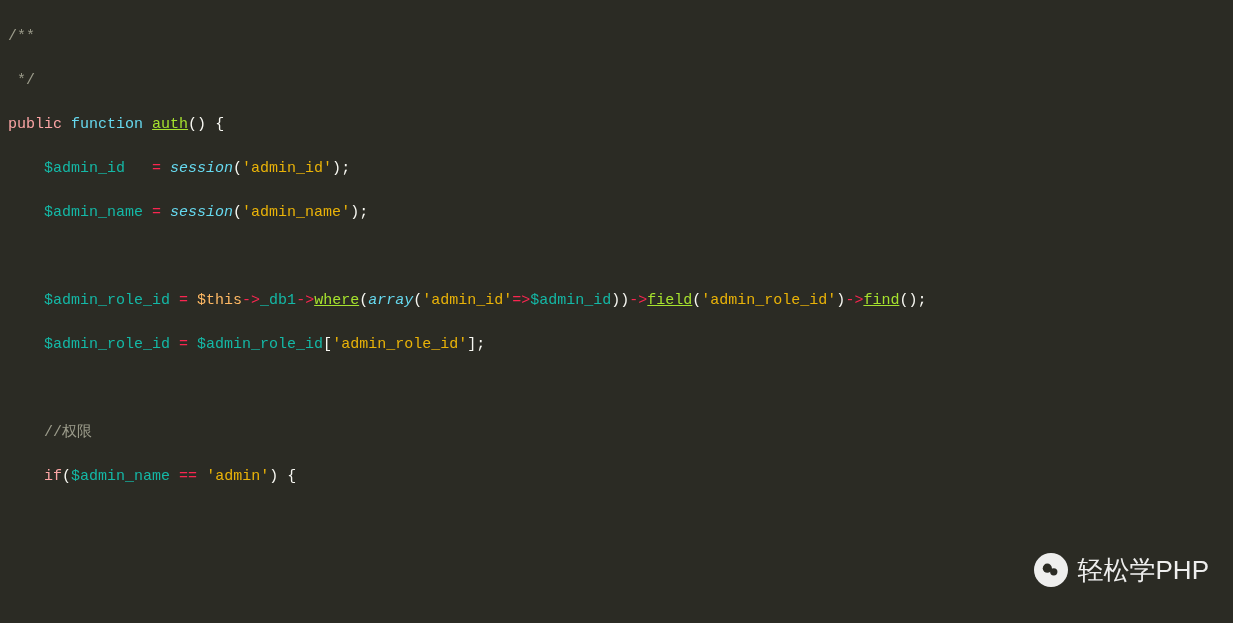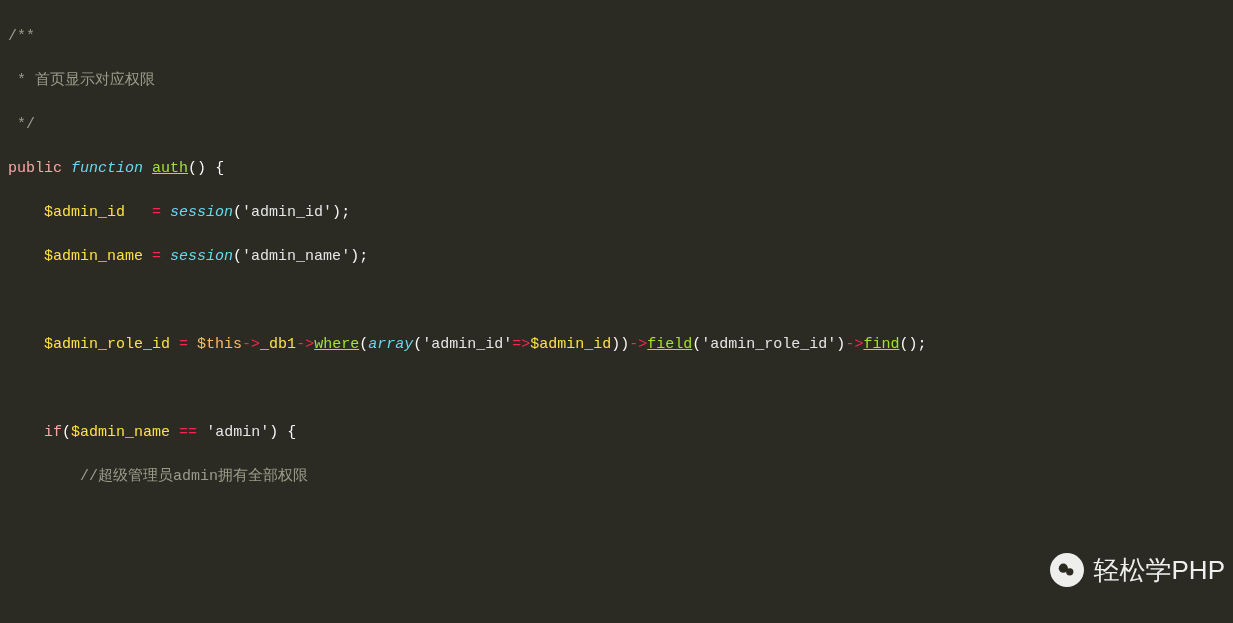--- a/index.html
+++ b/index.html
@@ -14,33 +14,33 @@
     overflow: hidden;
     position: relative;
   }
   .code-area {
     padding: 4px 8px;
     white-space: pre;
     color: #d6d6c2;
   }
   .line { white-space: pre; }
   .c-kw    { color: #fca5a5; }            
-  .c-func  { color: #66d9ef; font-style: italic; } 
+  .c-func  { color: #66d9ef; } 
   .c-name  { color: #a6e22e; text-decoration: underline; }            
   .c-punc  { color: #f8f8f2; }            
-  .c-var   { color: #fde047; }            
+  .c-var   { color: #14b8a6; }            
   .c-op    { color: #f92650; }            
   .c-builtin { color: #66d9ef; font-style: italic; }          
-  .c-str   { color: #e5e5e5; }            
+  .c-str   { color: #eab308; }            
   .c-comment { color: #9c9c8b; }          
   .c-this  { color: #ffb964; }            
 
   .watermark {
     position: absolute;
-    right: 8px;
+    right: 24px;
     bottom: 36px;
     display: flex;
     align-items: center;
     color: #ffffff;
     font-family: "Microsoft YaHei", sans-serif;
     font-size: 26px;
     opacity: 0.92;
   }
   .watermark .wm-icon {
     width: 34px;
@@ -54,30 +54,31 @@
   }
   .watermark .wm-icon svg {
     fill: #2b2b24;
   }
 </style>
 </head>
 <body>
 
 <div class="code-area">
 <div class="line"><span class="c-comment">/**</span></div>
-<div class="line"><span class="c-comment"> * 首页显示对应权限</span></div>
 <div class="line"><span class="c-comment"> */</span></div>
 <div class="line"><span class="c-kw">public</span><span> </span><span class="c-func">function</span><span> </span><span class="c-name">auth</span><span class="c-punc">(</span><span class="c-punc">)</span><span> </span><span class="c-punc">{</span></div>
 <div class="line"><span>    </span><span class="c-var">$admin_id</span><span>   </span><span class="c-op">= </span><span class="c-builtin">session</span><span class="c-punc">(</span><span class="c-str">'admin_id'</span><span class="c-punc">)</span><span class="c-punc">;</span></div>
 <div class="line"><span>    </span><span class="c-var">$admin_name</span><span> </span><span class="c-op">= </span><span class="c-builtin">session</span><span class="c-punc">(</span><span class="c-str">'admin_name'</span><span class="c-punc">)</span><span class="c-punc">;</span></div>
 <div class="line"> </div>
 <div class="line"><span>    </span><span class="c-var">$admin_role_id</span><span> </span><span class="c-op">= </span><span class="c-this">$this</span><span class="c-op">-&gt;</span><span class="c-var">_db1</span><span class="c-op">-&gt;</span><span class="c-name">where</span><span class="c-punc">(</span><span class="c-builtin">array</span><span class="c-punc">(</span><span class="c-str">'admin_id'</span><span class="c-op">=&gt;</span><span class="c-var">$admin_id</span><span class="c-punc">)</span><span class="c-punc">)</span><span class="c-op">-&gt;</span><span class="c-name">field</span><span class="c-punc">(</span><span class="c-str">'admin_role_id'</span><span class="c-punc">)</span><span class="c-op">-&gt;</span><span class="c-name">find</span><span class="c-punc">(</span><span class="c-punc">)</span><span class="c-punc">;</span></div>
+<div class="line"><span>    </span><span class="c-var">$admin_role_id</span><span> </span><span class="c-op">= </span><span class="c-var">$admin_role_id</span><span class="c-punc">[</span><span class="c-str">'admin_role_id'</span><span class="c-punc">]</span><span class="c-punc">;</span></div>
 <div class="line"> </div>
+<div class="line"><span>    </span><span class="c-comment">//权限</span></div>
 <div class="line"><span>    </span><span class="c-kw">if</span><span class="c-punc">(</span><span class="c-var">$admin_name</span><span> </span><span class="c-op">==</span><span> </span><span class="c-str">'admin'</span><span class="c-punc">)</span><span> </span><span class="c-punc">{</span></div>
-<div class="line"><span>        </span><span class="c-comment">//超级管理员admin拥有全部权限</span></div>
+<div class="line"><span>        </span></div>
 
 
 
 
 
 
 
 
 
 

